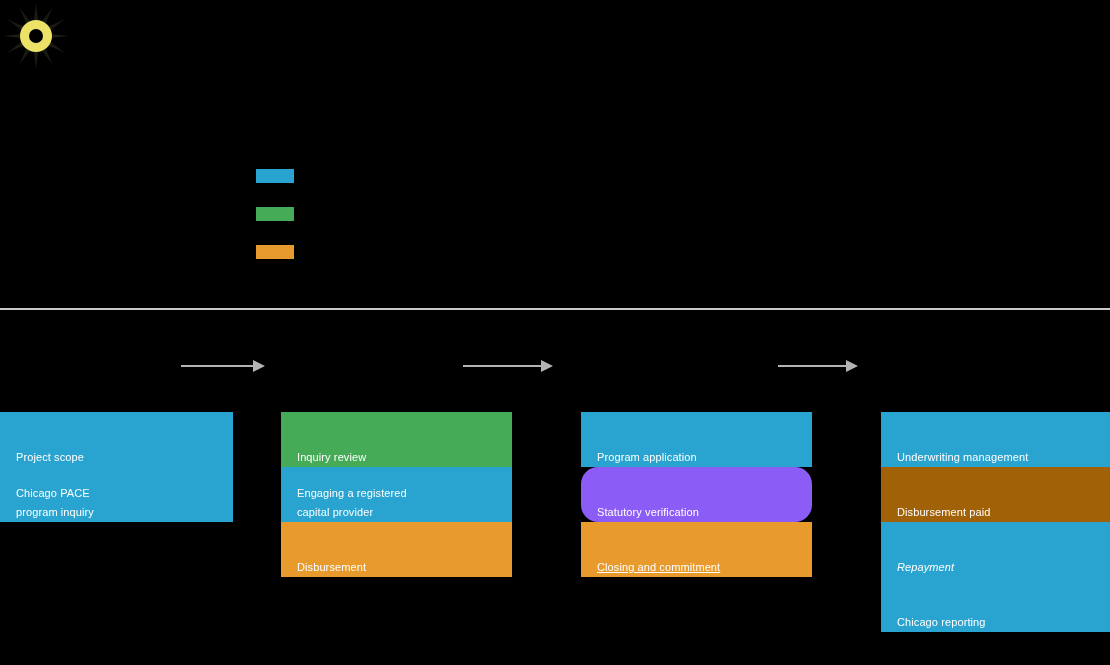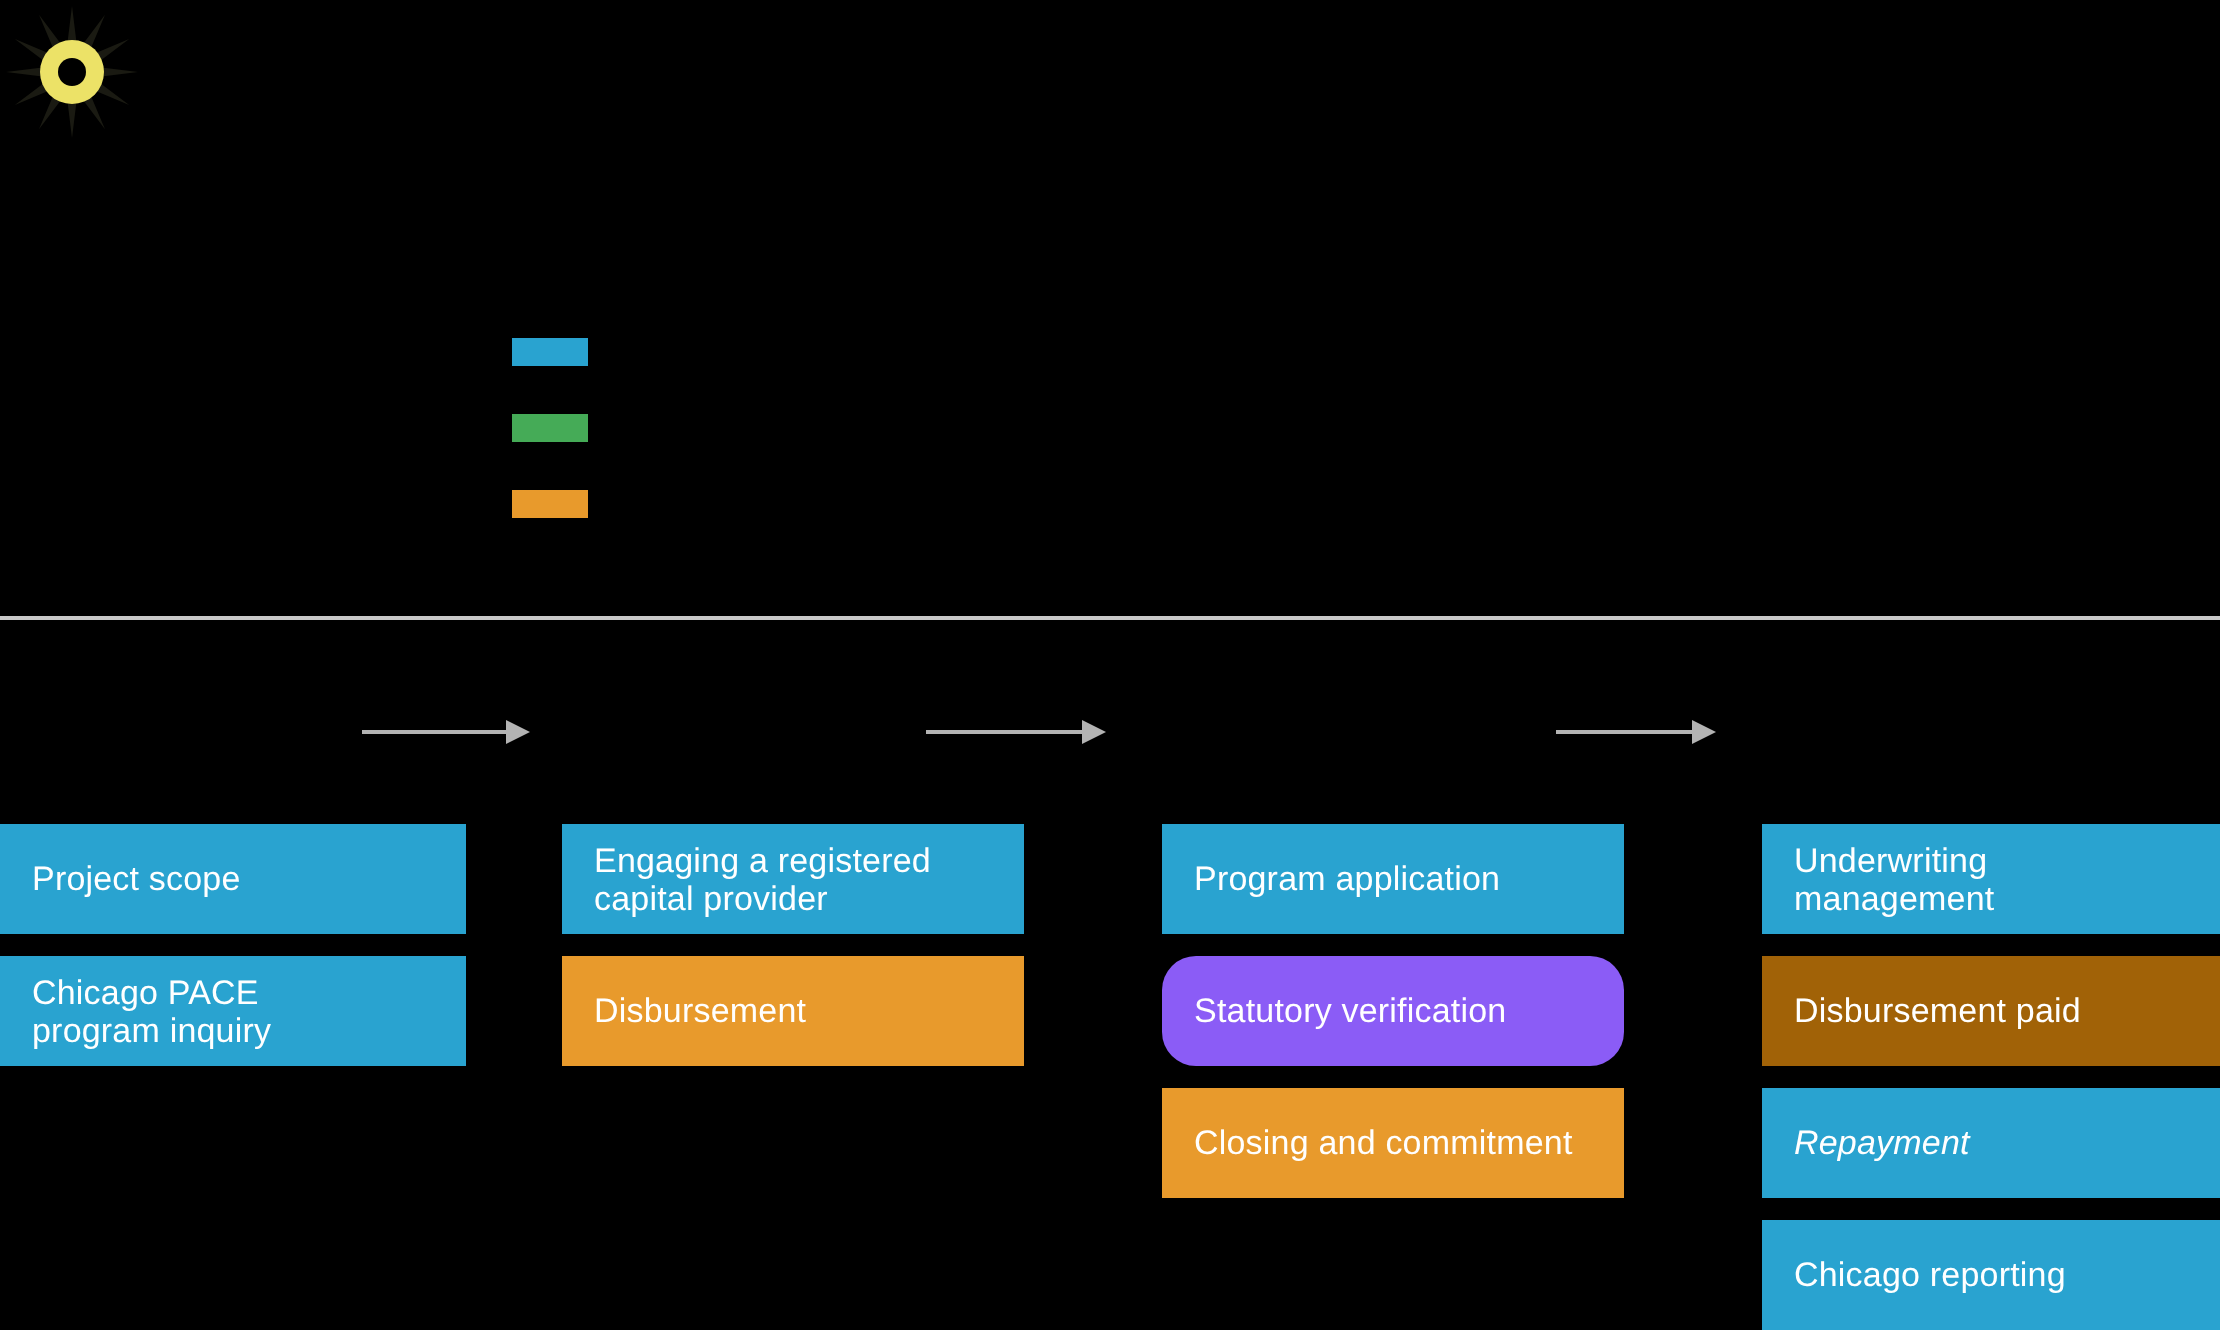--- a/index.html
+++ b/index.html
@@ -89,25 +89,24 @@
 
   
   .column {
     position: absolute;
     top: 412px;
   }
   .box {
     box-sizing: border-box;
     width: 100%;
     min-height: 55px;
-    margin-bottom: 11px;
     padding: 0 16px;
     display: flex;
-    align-items: center;
-    font-size: 17px;
+    align-items: flex-end;
+    font-size: 11px;
     line-height: 19px;
     color: #ffffff;
     letter-spacing: 0.1px;
   }
   .box-2line {
     min-height: 55px;
   }
 </style>
 </head>
 <body>
@@ -158,36 +157,39 @@
     <div class="column" style="left: 0px; width: 233px;">
       <div class="box" style="background: rgb(41, 163, 208);">
         <span style="white-space: pre-line;">Project scope</span>
       </div>
       <div class="box box-2line" style="background: rgb(41, 163, 208);">
         <span style="white-space: pre-line;">Chicago PACE
 program inquiry</span>
       </div>
     </div>
     <div class="column" style="left: 281px; width: 231px;">
+      <div class="box" style="background: rgb(69, 171, 87);">
+        <span style="white-space: pre-line;">Inquiry review</span>
+      </div>
       <div class="box box-2line" style="background: rgb(41, 163, 208);">
         <span style="white-space: pre-line;">Engaging a registered
 capital provider</span>
       </div>
       <div class="box" style="background: rgb(232, 154, 44);">
         <span style="white-space: pre-line;">Disbursement</span>
       </div>
     </div>
     <div class="column" style="left: 581px; width: 231px;">
       <div class="box" style="background: rgb(41, 163, 208);">
         <span style="white-space: pre-line;">Program application</span>
       </div>
       <div class="box" style="background: #8b5cf6; border-radius: 17px;">
         <span style="white-space: pre-line;">Statutory verification</span>
       </div>
-      <div class="box" style="background: rgb(232, 154, 44);">
+      <div class="box" style="background: rgb(232, 154, 44); text-decoration: underline;">
         <span style="white-space: pre-line;">Closing and commitment</span>
       </div>
     </div>
     <div class="column" style="left: 881px; width: 229px;">
       <div class="box" style="background: rgb(41, 163, 208);">
         <span style="white-space: pre-line;">Underwriting management</span>
       </div>
       <div class="box" style="background: #a16207;">
         <span style="white-space: pre-line;">Disbursement paid</span>
       </div>

